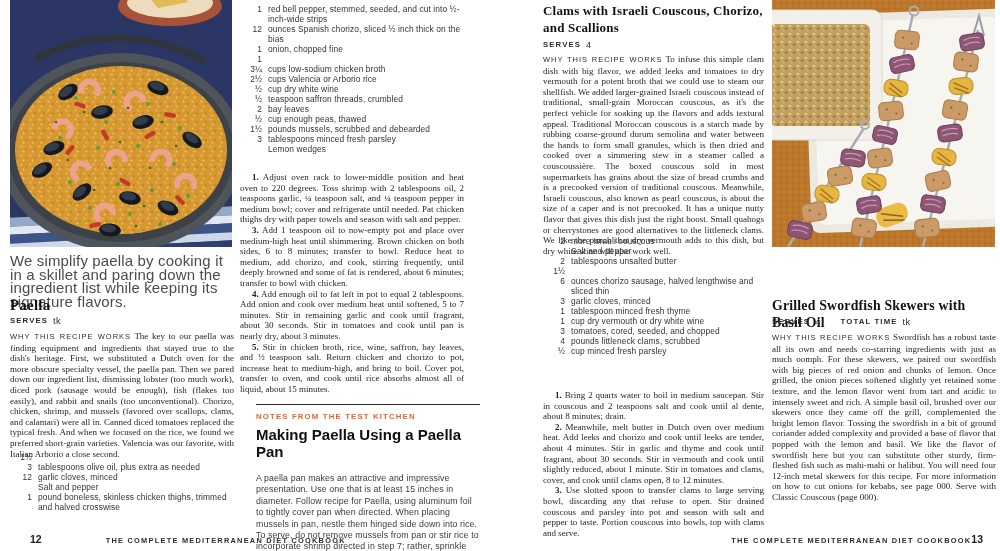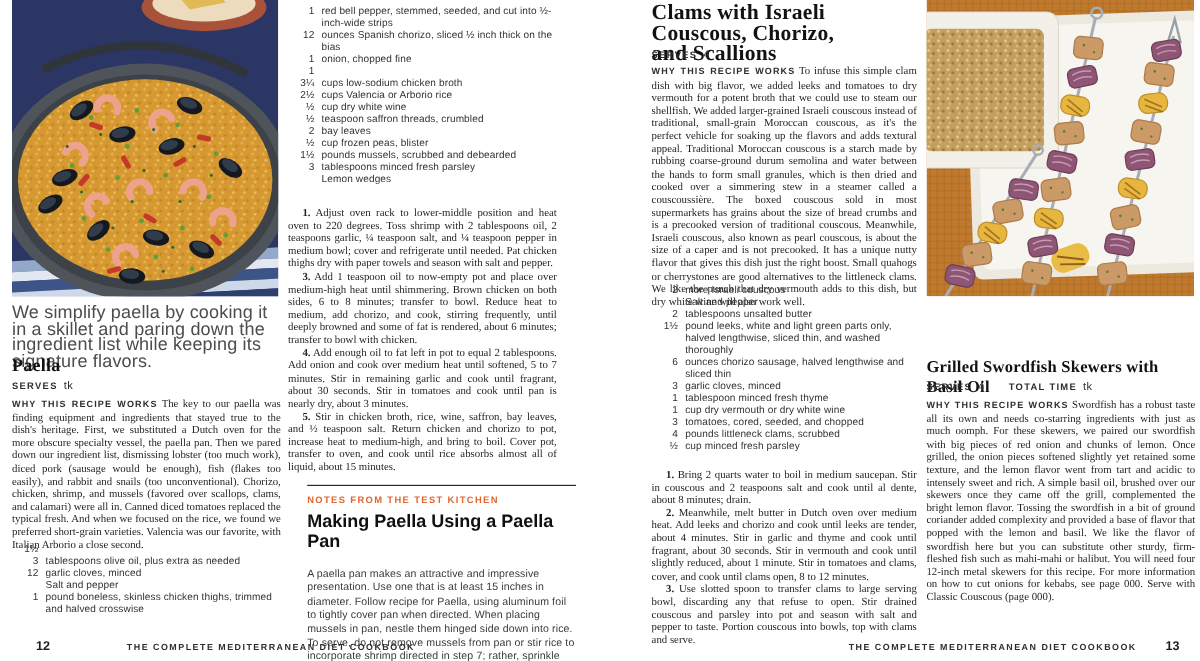--- a/index.html
+++ b/index.html
@@ -4,27 +4,27 @@
 <style>
   *{margin:0;padding:0;box-sizing:border-box}
   html,body{background:#ffffff}
   body{width:1000px;height:551px;font-family:"Liberation Sans",sans-serif;overflow:hidden}
   .spread{position:relative;width:1000px;height:551px;background:#fff;overflow:hidden}
   .abs{position:absolute}
   .photo{overflow:hidden}
   .photo svg{display:block;width:100%;height:100%}
   .caption{font-size:15px;line-height:13.5px;color:#4c4c4c;letter-spacing:.15px}
   .rtitle{font-family:"Liberation Serif",serif;font-weight:bold;font-size:15px;line-height:17px;color:#121212;letter-spacing:.2px}
-  .rtitle.two{font-size:18px;line-height:17px}
-  .meta{display:flex;align-items:center;gap:5px}
+  .rtitle.two{font-size:13px;line-height:17px}
+  .meta{display:flex;align-items:flex-start;gap:5px}
   .meta .gap{width:10px}
   .slabel{font-weight:bold;font-size:7.8px;letter-spacing:1.1px;color:#2e2e2e}
   .sval{font-size:9.2px;letter-spacing:.4px;color:#2e2e2e}
   .body{font-family:"Liberation Serif",serif;font-size:9px;line-height:10.6px;color:#1f1f1f;text-align:justify}
-  .why-label{font-family:"Liberation Sans",sans-serif;font-weight:bold;font-size:7.5px;letter-spacing:.95px;color:#2e2e2e}
+  .why-label{font-family:"Liberation Sans",sans-serif;font-weight:normal;font-size:7.5px;letter-spacing:.95px;color:#2e2e2e}
   .ing .ing-row{display:grid;grid-template-columns:22px 1fr;column-gap:6px;font-size:8.4px;line-height:10px;color:#333;letter-spacing:.1px}
   .ing .ing-qty{text-align:right}
   .steps p{font-family:"Liberation Serif",serif;font-size:9px;line-height:10.6px;color:#1f1f1f;text-align:justify;text-indent:12px}
   .steps .step-num{font-weight:bold}
   .rule{border-top:1px solid #2a2a2a;height:0}
   .kicker{font-weight:bold;font-size:7.8px;letter-spacing:1.15px;color:#e2672e;margin-top:7px}
   .nhead{font-family:Liberation Sans, sans-serif;font-weight:bold;font-size:15px;color:#101010;margin-top:5px}
   .ntext{font-size:8.8px;line-height:11.4px;color:#3a3a3a;margin-top:13px;margin-bottom:8px;letter-spacing:.1px}
   .footer{display:flex;align-items:baseline}
   .pnum{font-weight:bold;font-size:10.5px;color:#1d1d1d}
@@ -211,21 +211,21 @@
         <span class="ing-text">teaspoon saffron threads, crumbled</span>
       </div>
 
       <div class="ing-row">
         <span class="ing-qty">2</span>
         <span class="ing-text">bay leaves</span>
       </div>
 
       <div class="ing-row">
         <span class="ing-qty">½</span>
-        <span class="ing-text">cup frozen peas, blister</span>
+        <span class="ing-text">cup enough peas, thawed</span>
       </div>
 
       <div class="ing-row">
         <span class="ing-qty">1½</span>
         <span class="ing-text">pounds mussels, scrubbed and debearded</span>
       </div>
 
       <div class="ing-row">
         <span class="ing-qty">3</span>
         <span class="ing-text">tablespoons minced fresh parsley</span>
@@ -279,21 +279,20 @@
         <span class="ing-text">Salt and pepper</span>
       </div>
 
       <div class="ing-row">
         <span class="ing-qty">2</span>
         <span class="ing-text">tablespoons unsalted butter</span>
       </div>
 
       <div class="ing-row">
         <span class="ing-qty">1½</span>
-        <span class="ing-text">pound leeks, white and light green parts only, halved lengthwise, sliced thin, and washed thoroughly</span>
       </div>
 
       <div class="ing-row">
         <span class="ing-qty">6</span>
         <span class="ing-text">ounces chorizo sausage, halved lengthwise and sliced thin</span>
       </div>
 
       <div class="ing-row">
         <span class="ing-qty">3</span>
         <span class="ing-text">garlic cloves, minced</span>
@@ -416,16 +415,16 @@
     <span class="why-label">WHY THIS RECIPE WORKS</span>
     <span>Swordfish has a robust taste all its own and needs co-starring ingredients with just as much oomph. For these skewers, we paired our swordfish with big pieces of red onion and chunks of lemon. Once grilled, the onion pieces softened slightly yet retained some texture, and the lemon flavor went from tart and acidic to intensely sweet and rich. A simple basil oil, brushed over our skewers once they came off the grill, complemented the bright lemon flavor. Tossing the swordfish in a bit of ground coriander added complexity and provided a base of flavor that popped with the lemon and basil. We like the flavor of swordfish here but you can substitute other sturdy, firm-fleshed fish such as mahi-mahi or halibut. You will need four 12-inch metal skewers for this recipe. For more information on how to cut onions for kebabs, see page 000. Serve with Classic Couscous (page 000).</span>
   </p>
 
   <div class="abs footer" style="left:30px;top:533px">
     <span class="pnum">12</span>
     <span class="ftitle" style="margin-left:64px">THE COMPLETE MEDITERRANEAN DIET COOKBOOK</span>
   </div>
   <div class="abs footer" style="left:543px;top:533px;width:440px;justify-content:flex-end">
     <span class="ftitle">THE COMPLETE MEDITERRANEAN DIET COOKBOOK</span>
-    <span class="pnum" style="margin-left:24px">13</span>
+    <span class="pnum" style="">13</span>
   </div>
 
 </div>
 
 </body></html>

